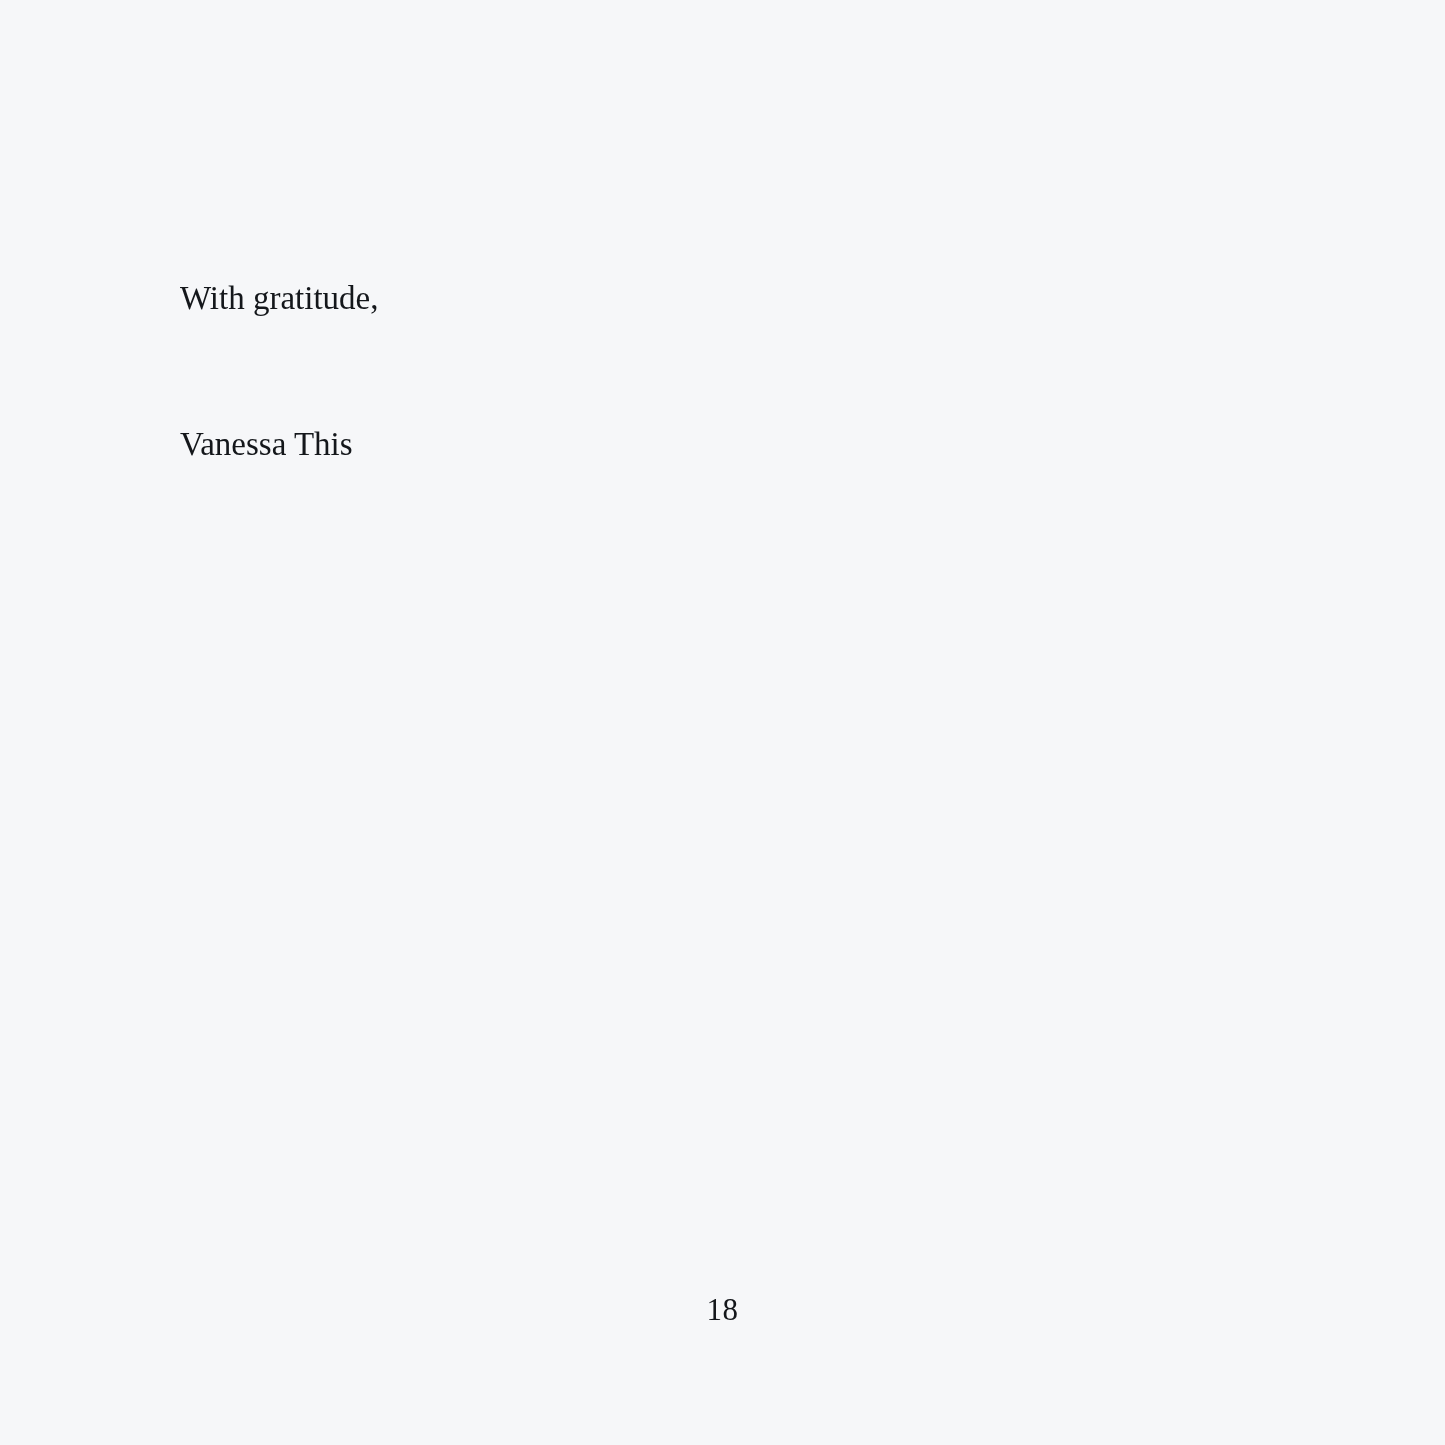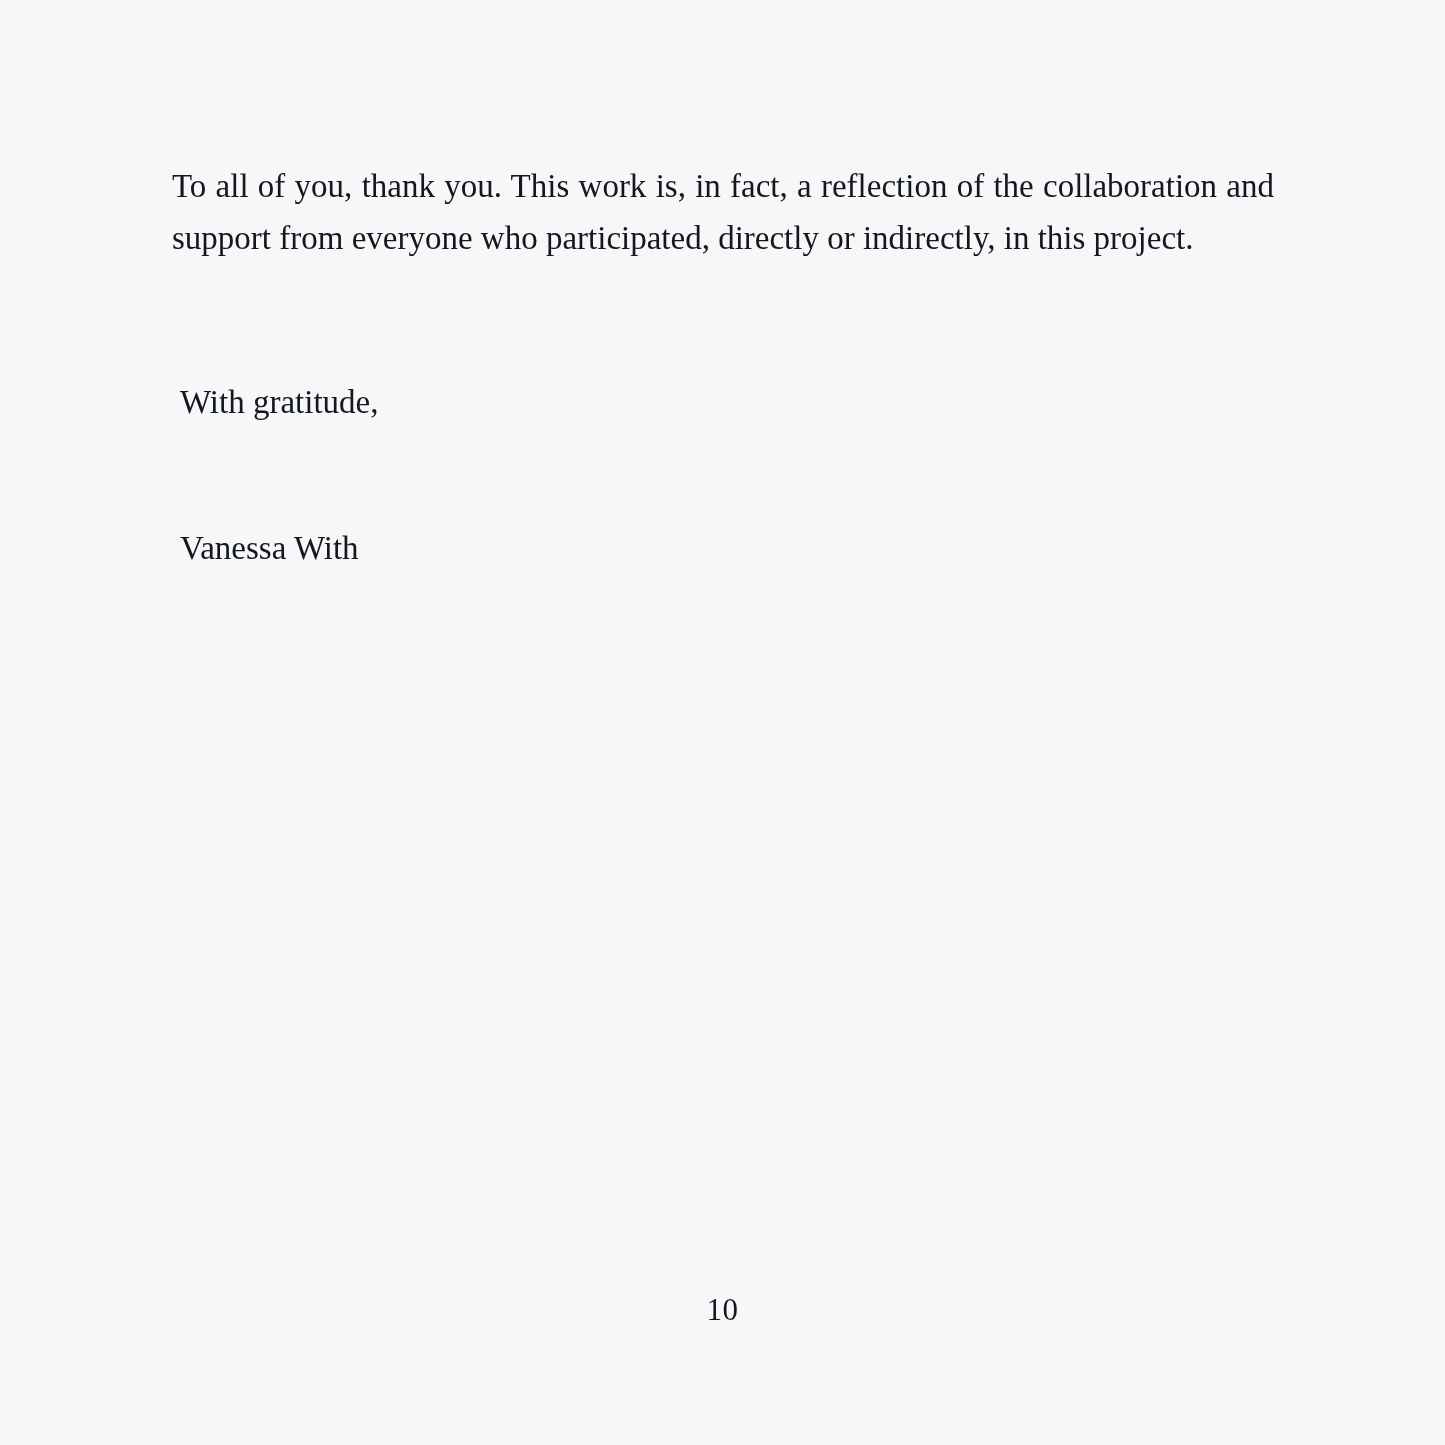--- a/index.html
+++ b/index.html
@@ -59,27 +59,26 @@
     font-family: "Liberation Serif", serif;
   }
 </style>
 </head>
 <body>
 
 <div class="page">
 
   <div class="content">
 
-    <p class="para">To all of you, thank you. This work is, in fact, a reflection of the collaboration and support from everyone who participated, directly or indirectly, in this project.</p>
 
     <div class="gap-large"></div>
 
     <p class="closing">With gratitude,</p>
 
     <div class="gap-medium"></div>
 
-    <p class="closing">Vanessa With</p>
+    <p class="closing">Vanessa This</p>
 
   </div>
 
-  <div class="page-number">10</div>
+  <div class="page-number">18</div>
 
 </div>
 
 </body></html>

